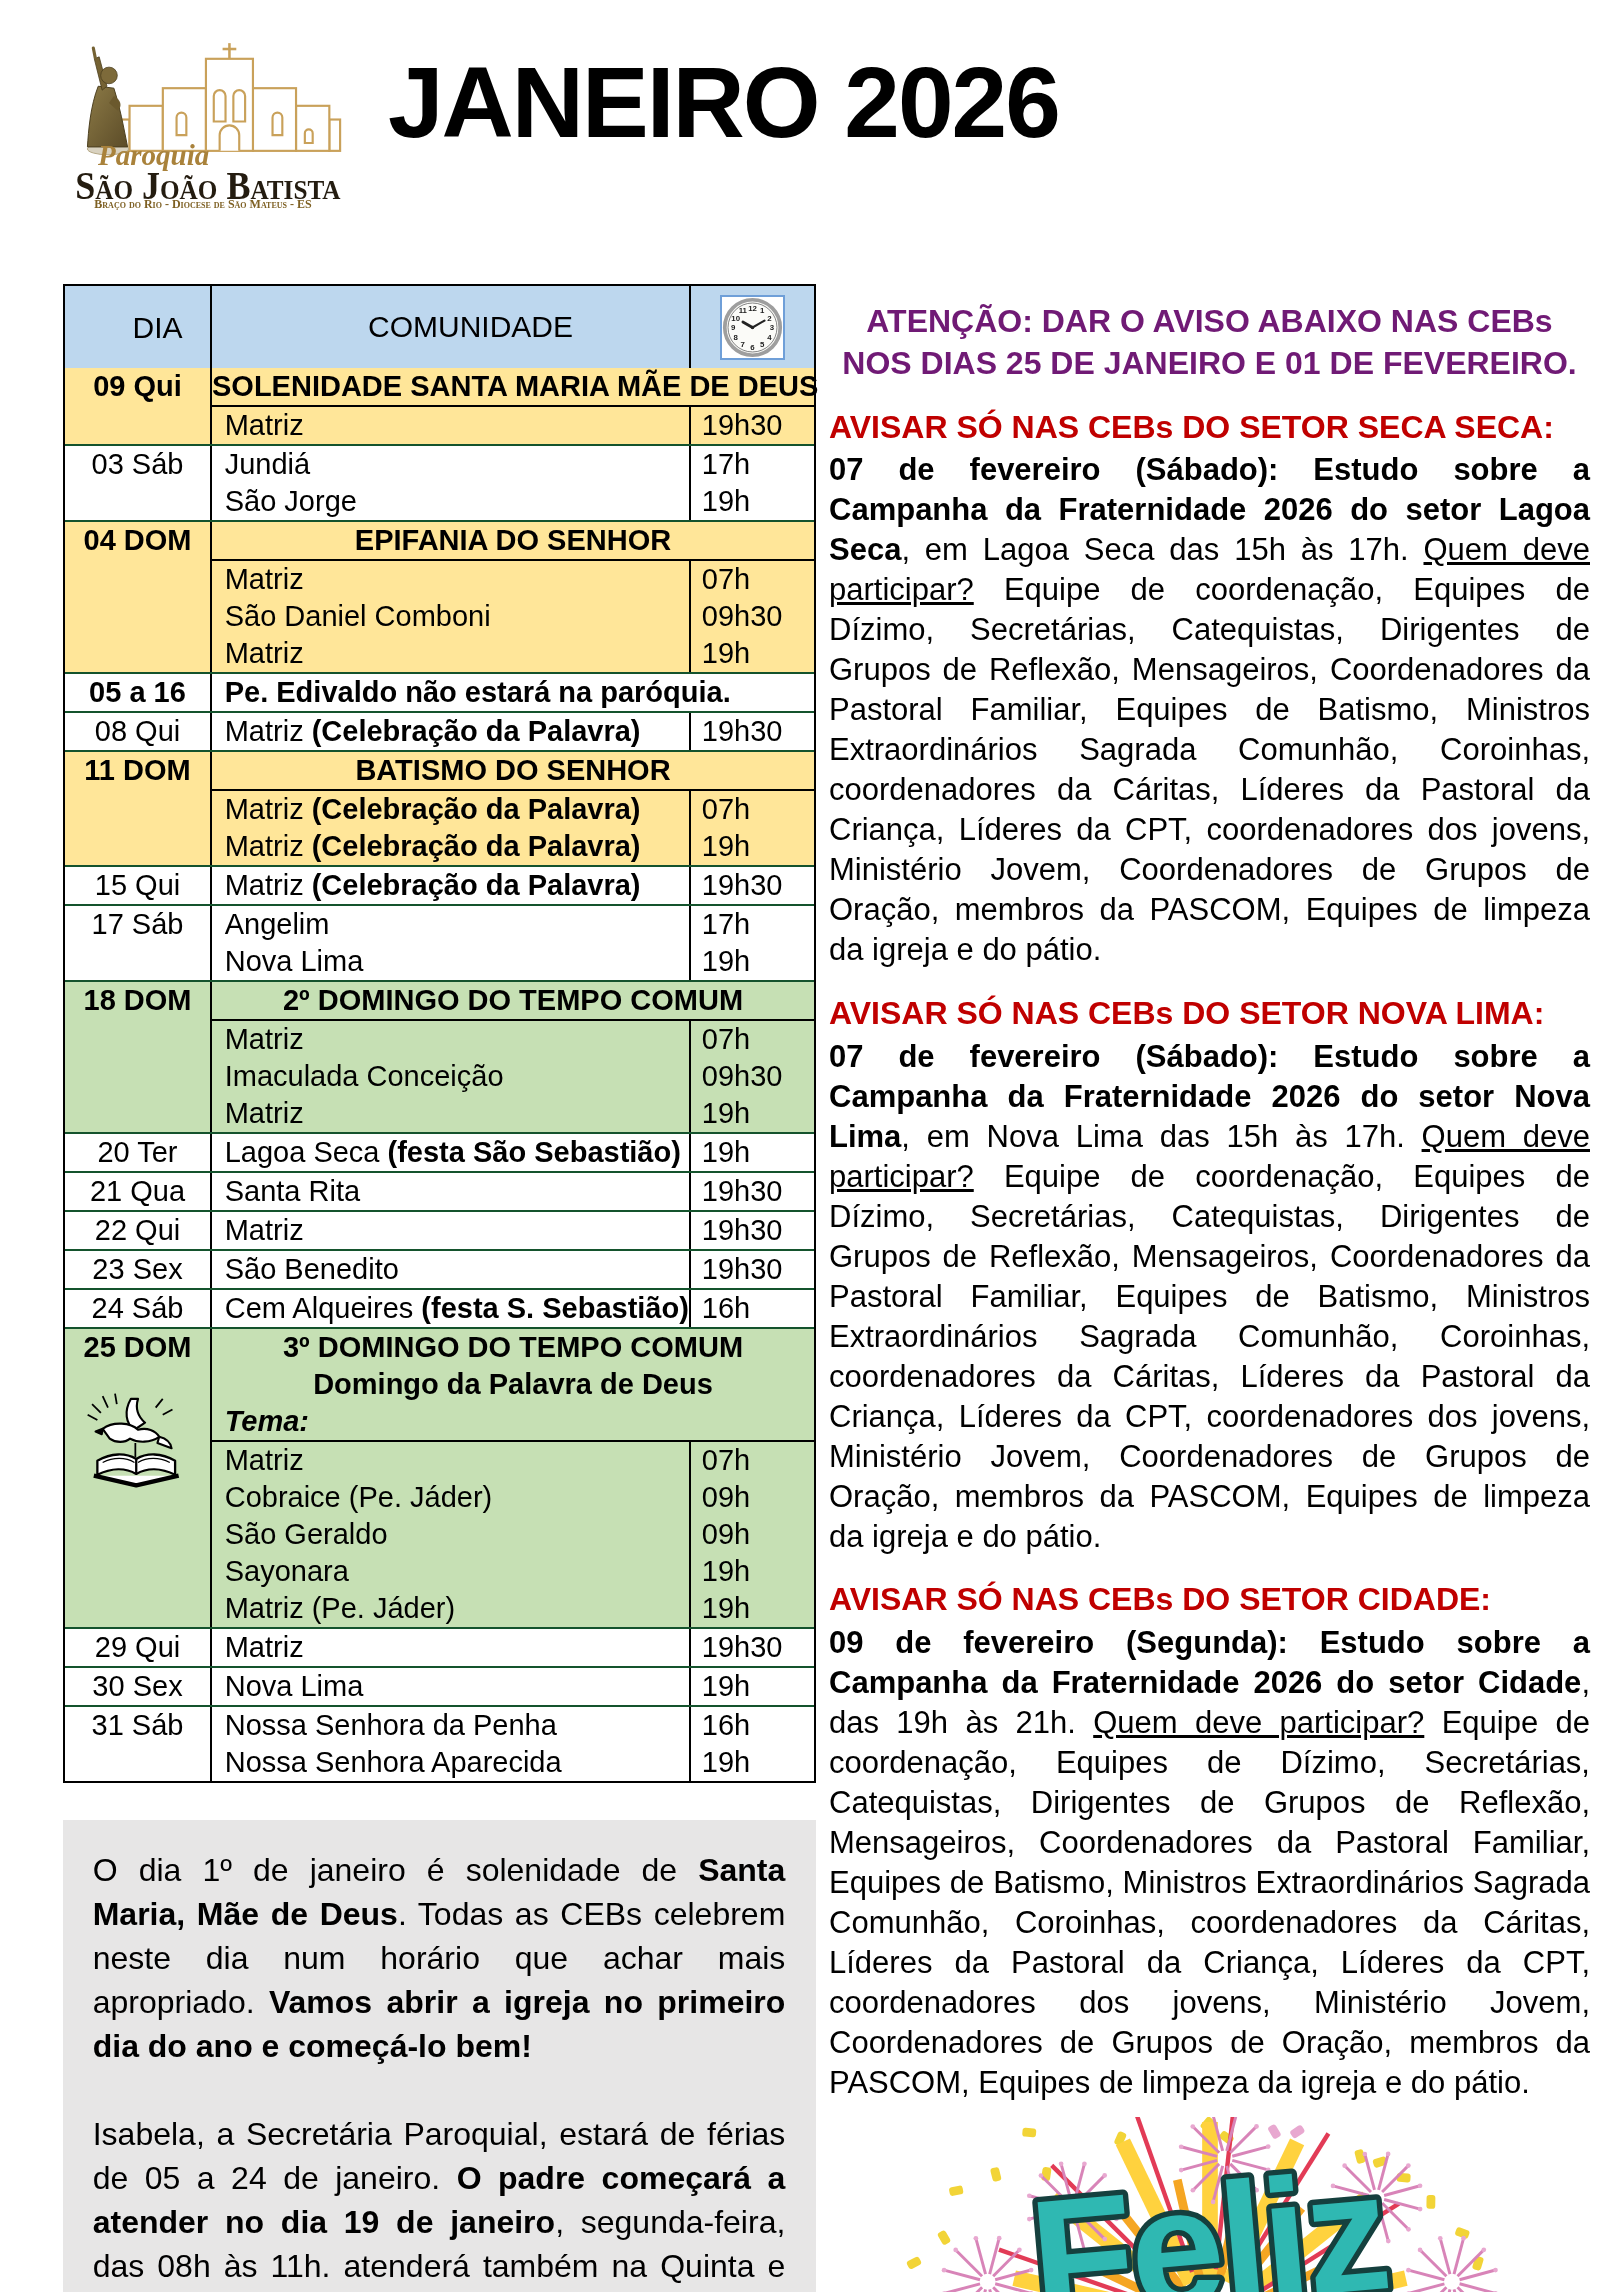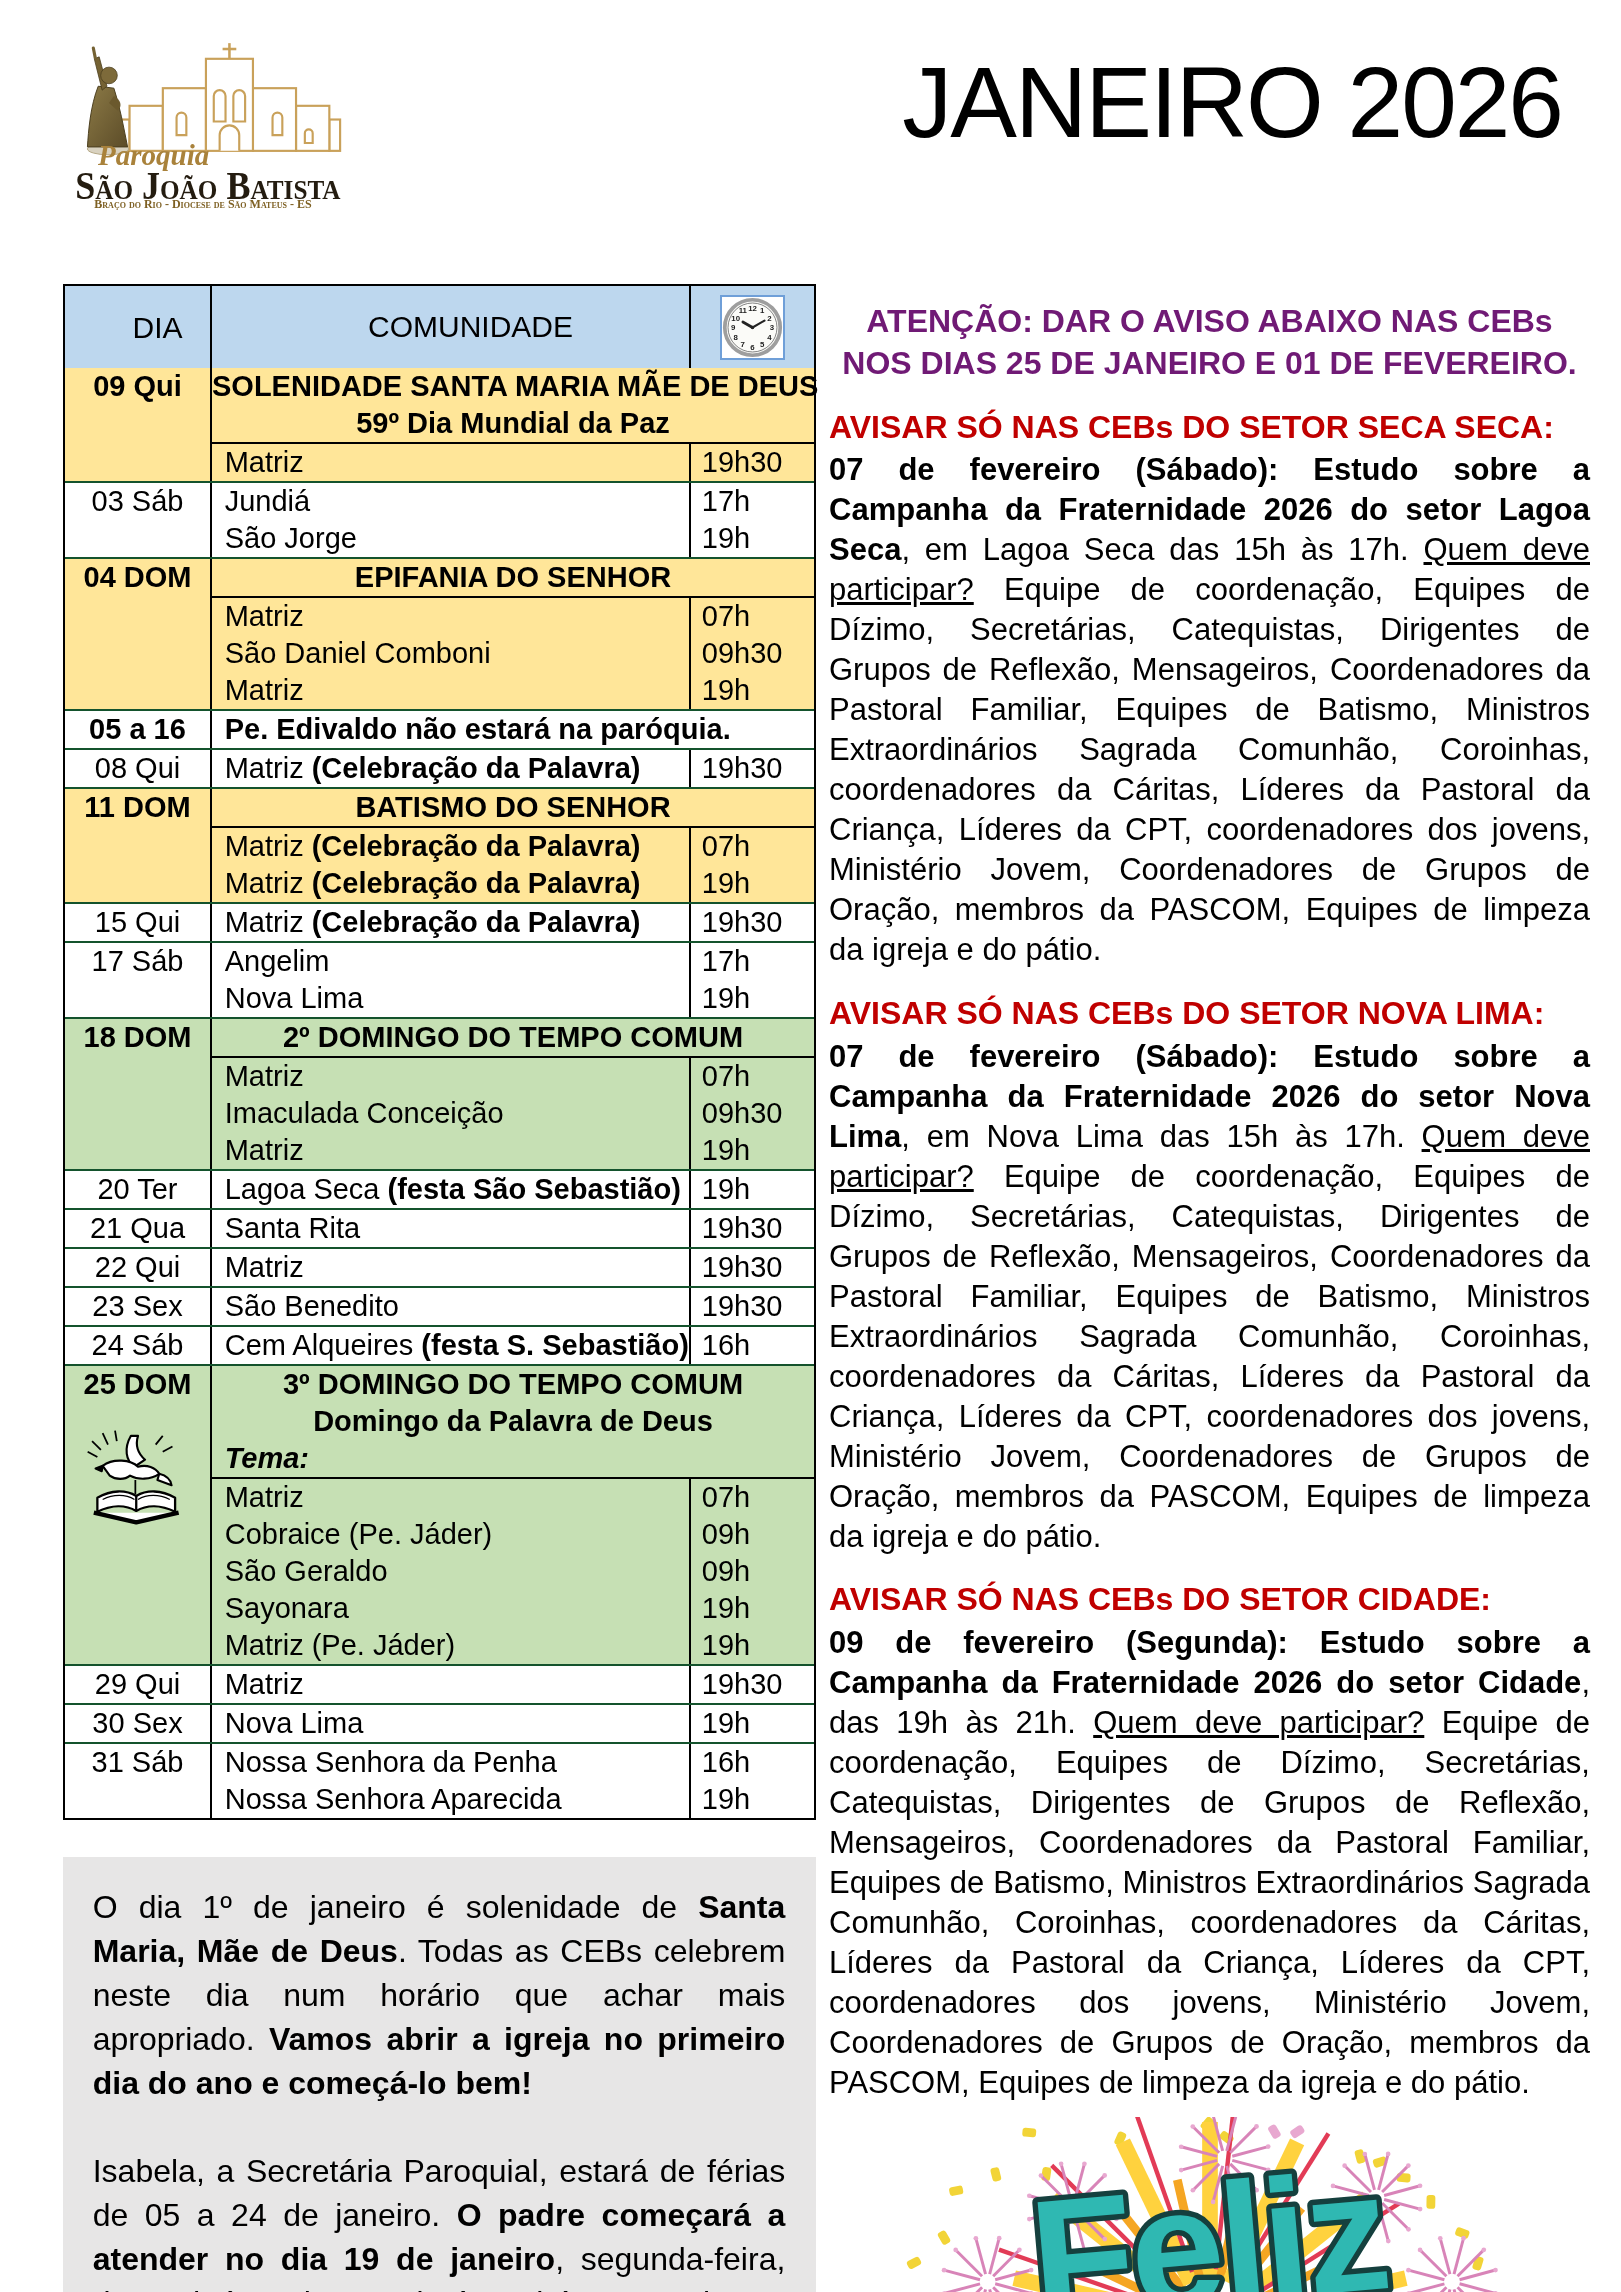--- a/index.html
+++ b/index.html
@@ -6,21 +6,21 @@
   html,body { background:#ffffff; }
   body { font-family:"Liberation Sans","DejaVu Sans",sans-serif; color:#000; }
   .page { position:relative; width:1621px; height:2293px; background:#fff; overflow:hidden; margin:0 auto; }
 
   
   .logo { position:absolute; left:61px; top:37px; width:284px; height:196px; }
   .logo svg { position:absolute; left:0; top:0; }
   .logo-script { position:absolute; left:37px; top:102px; font-family:"Liberation Serif","DejaVu Serif",serif; font-style:italic; font-weight:bold; font-size:29px; color:#A9823B; }
   .logo-name { position:absolute; left:0; top:125px; width:284px; text-align:center; font-family:"Liberation Serif","DejaVu Serif",serif; font-weight:bold; font-variant:small-caps; font-size:40px; color:#241c10; transform:scaleX(.9); transform-origin:center; white-space:nowrap; }
   .logo-sub { position:absolute; left:0; top:160px; width:284px; text-align:center; font-family:"Liberation Serif","DejaVu Serif",serif; font-weight:bold; font-variant:small-caps; font-size:12px; color:#7e6023; white-space:nowrap; }
-  .page-title { position:absolute; left:356px; top:45px; width:1206px; text-align:right; font-size:100px; font-weight:normal; letter-spacing:-2px; }
+  .page-title { position:absolute; left:388px; top:45px; width:1206px; text-align:left; font-size:100px; font-weight:bold; letter-spacing:-2px; }
 
   
   .left-col { position:absolute; left:63px; top:284px; width:753px; }
   .cal { border:2.9px solid #000; background:#fff; }
   .trow { display:flex; border-top:2px solid #14532d; }
   .trow:first-child { border-top:none; }
   .trow.y { background:#FFE699; }
   .trow.g { background:#C6E0B4; }
   .thead { background:#BDD7EE; height:82px; align-items:stretch; }
   .day { width:147px; border-right:2px solid #000; text-align:center; font-size:29px; padding-top:2px; flex-shrink:0; }
@@ -137,21 +137,20 @@
         </div>
       </div>
       <div id="schedule-body">
           <div class="trow y">
             <div class="day db">
               <div class="daylabel">09 Qui</div>
             </div>
             <div class="rcol">
               <div class="banner">
                 <div class="bline">SOLENIDADE SANTA MARIA MÃE DE DEUS</div>
-                <div class="bline">59º Dia Mundial da Paz</div>
               </div>
               <div class="entry">
                 <div class="com"><span>Matriz</span></div>
                 <div class="time">19h30</div>
               </div>
             </div>
           </div>
           <div class="trow w">
             <div class="day">
               <div class="daylabel">03 Sáb</div>

